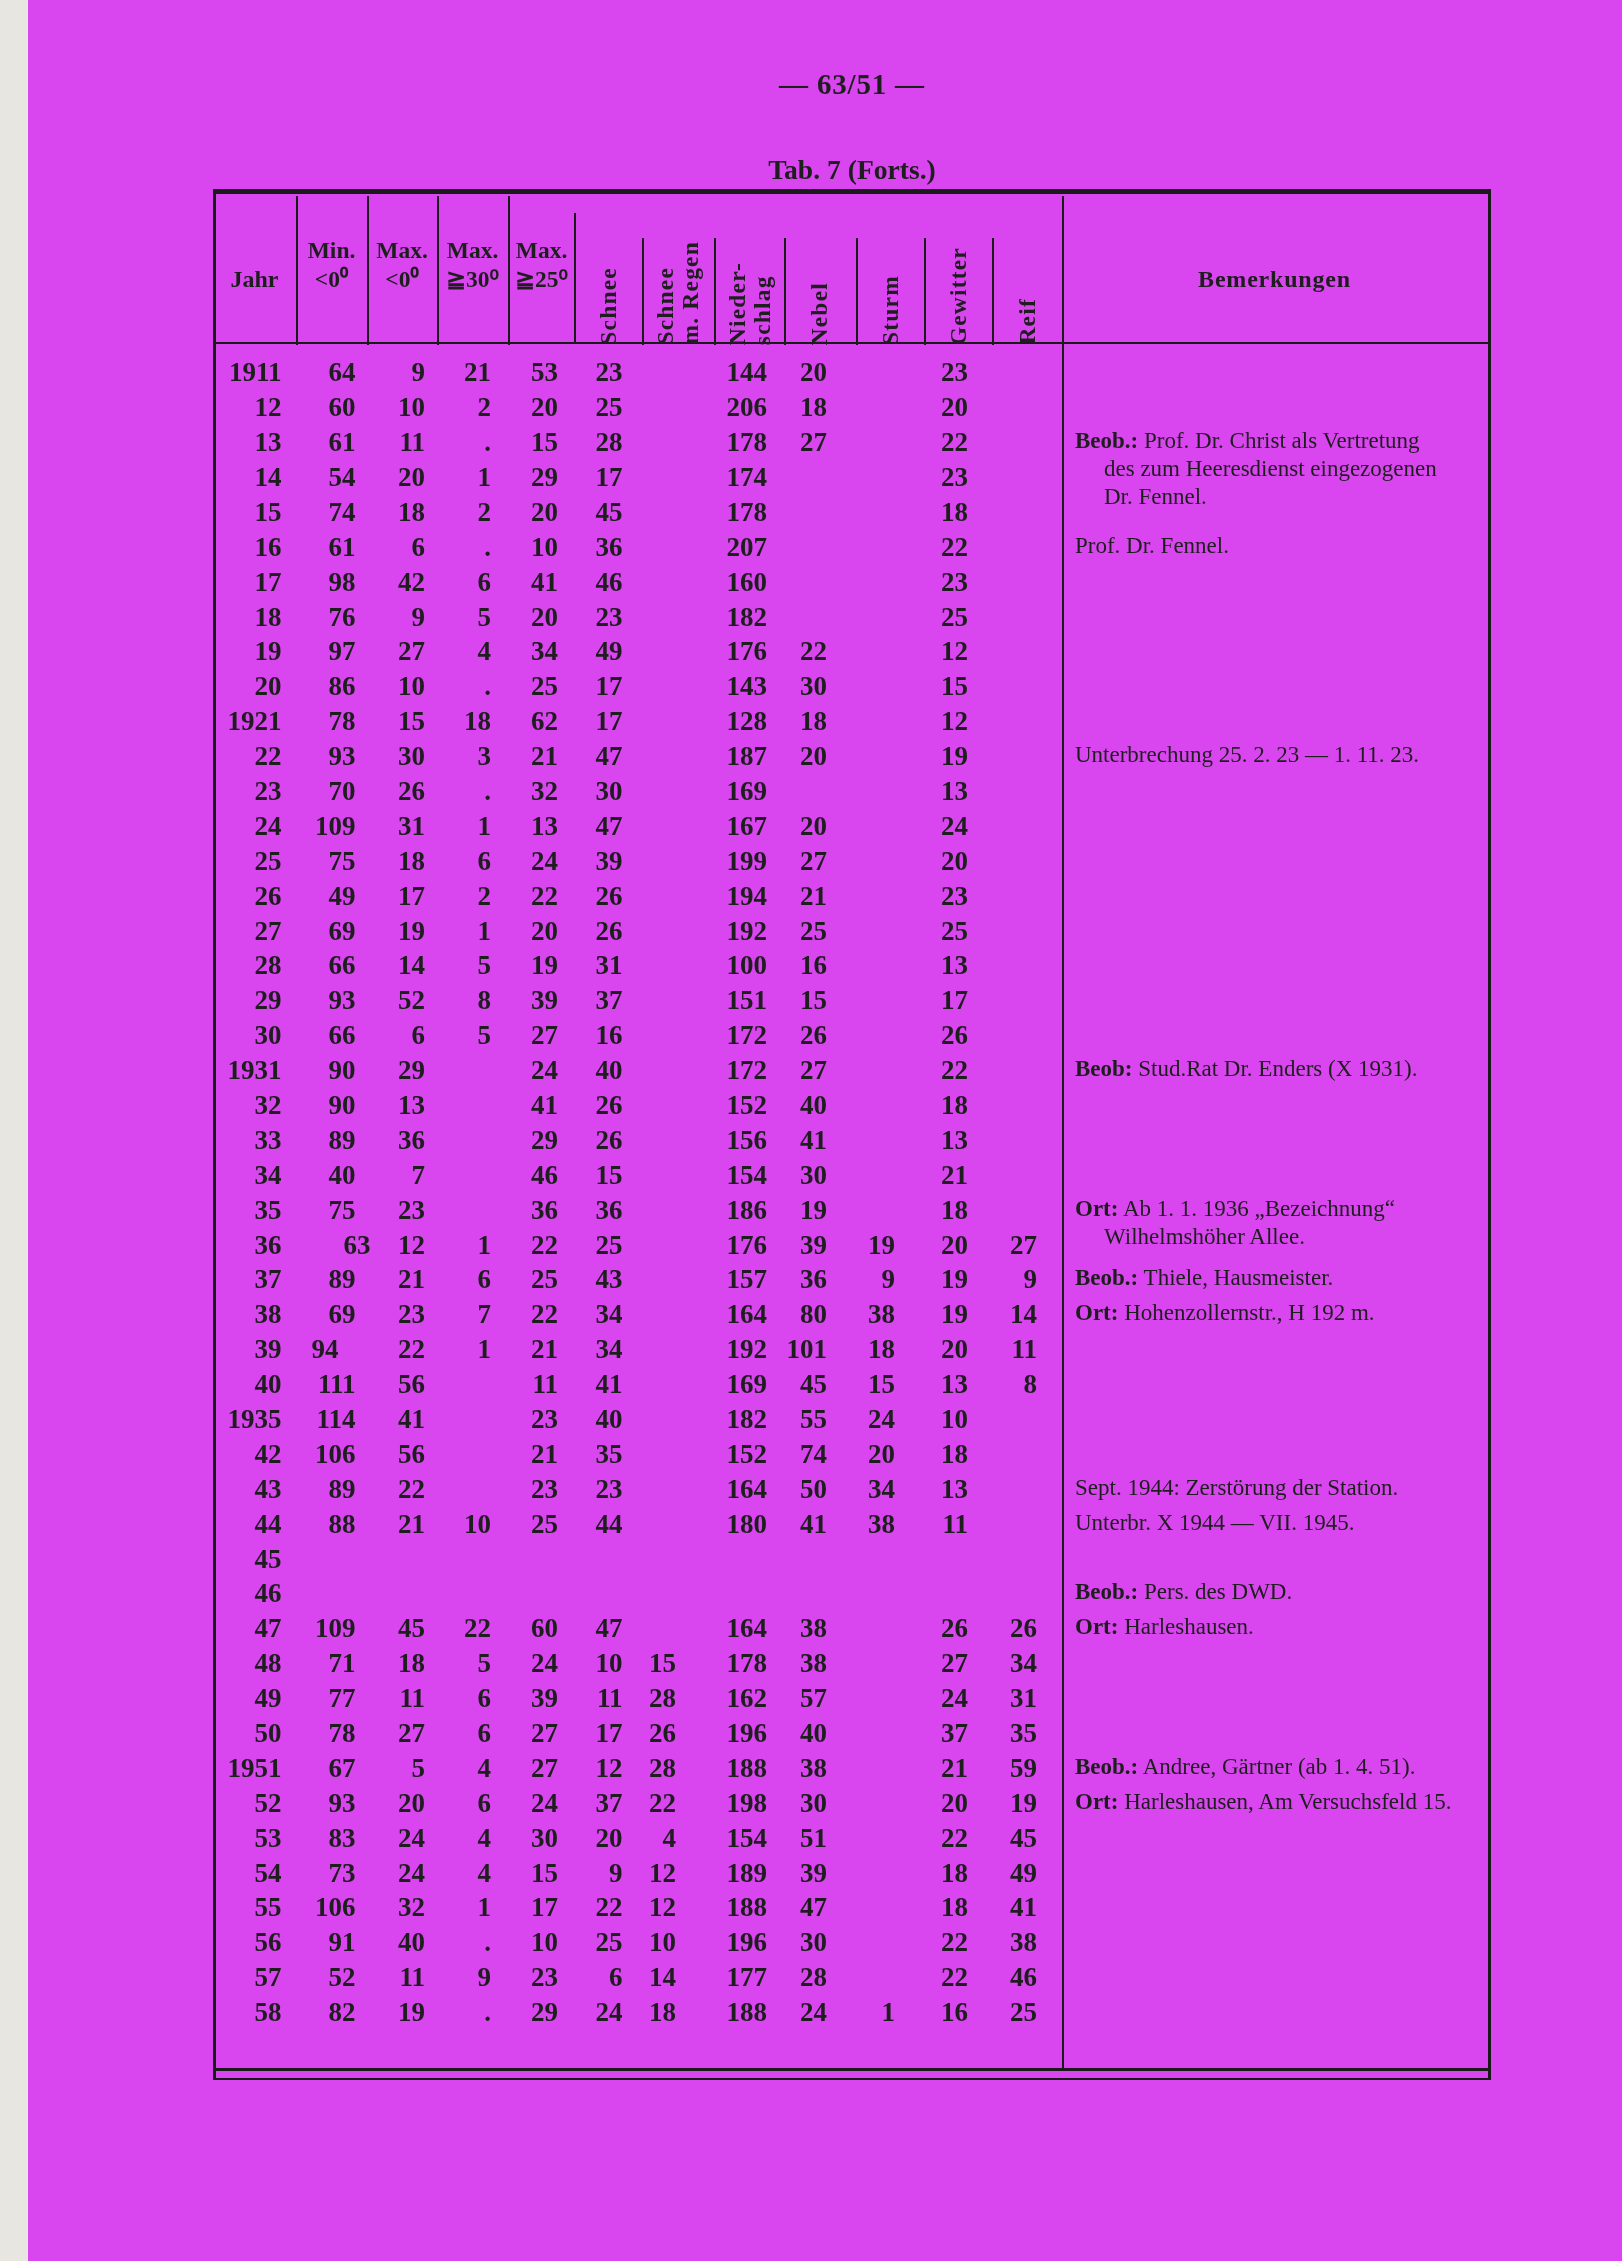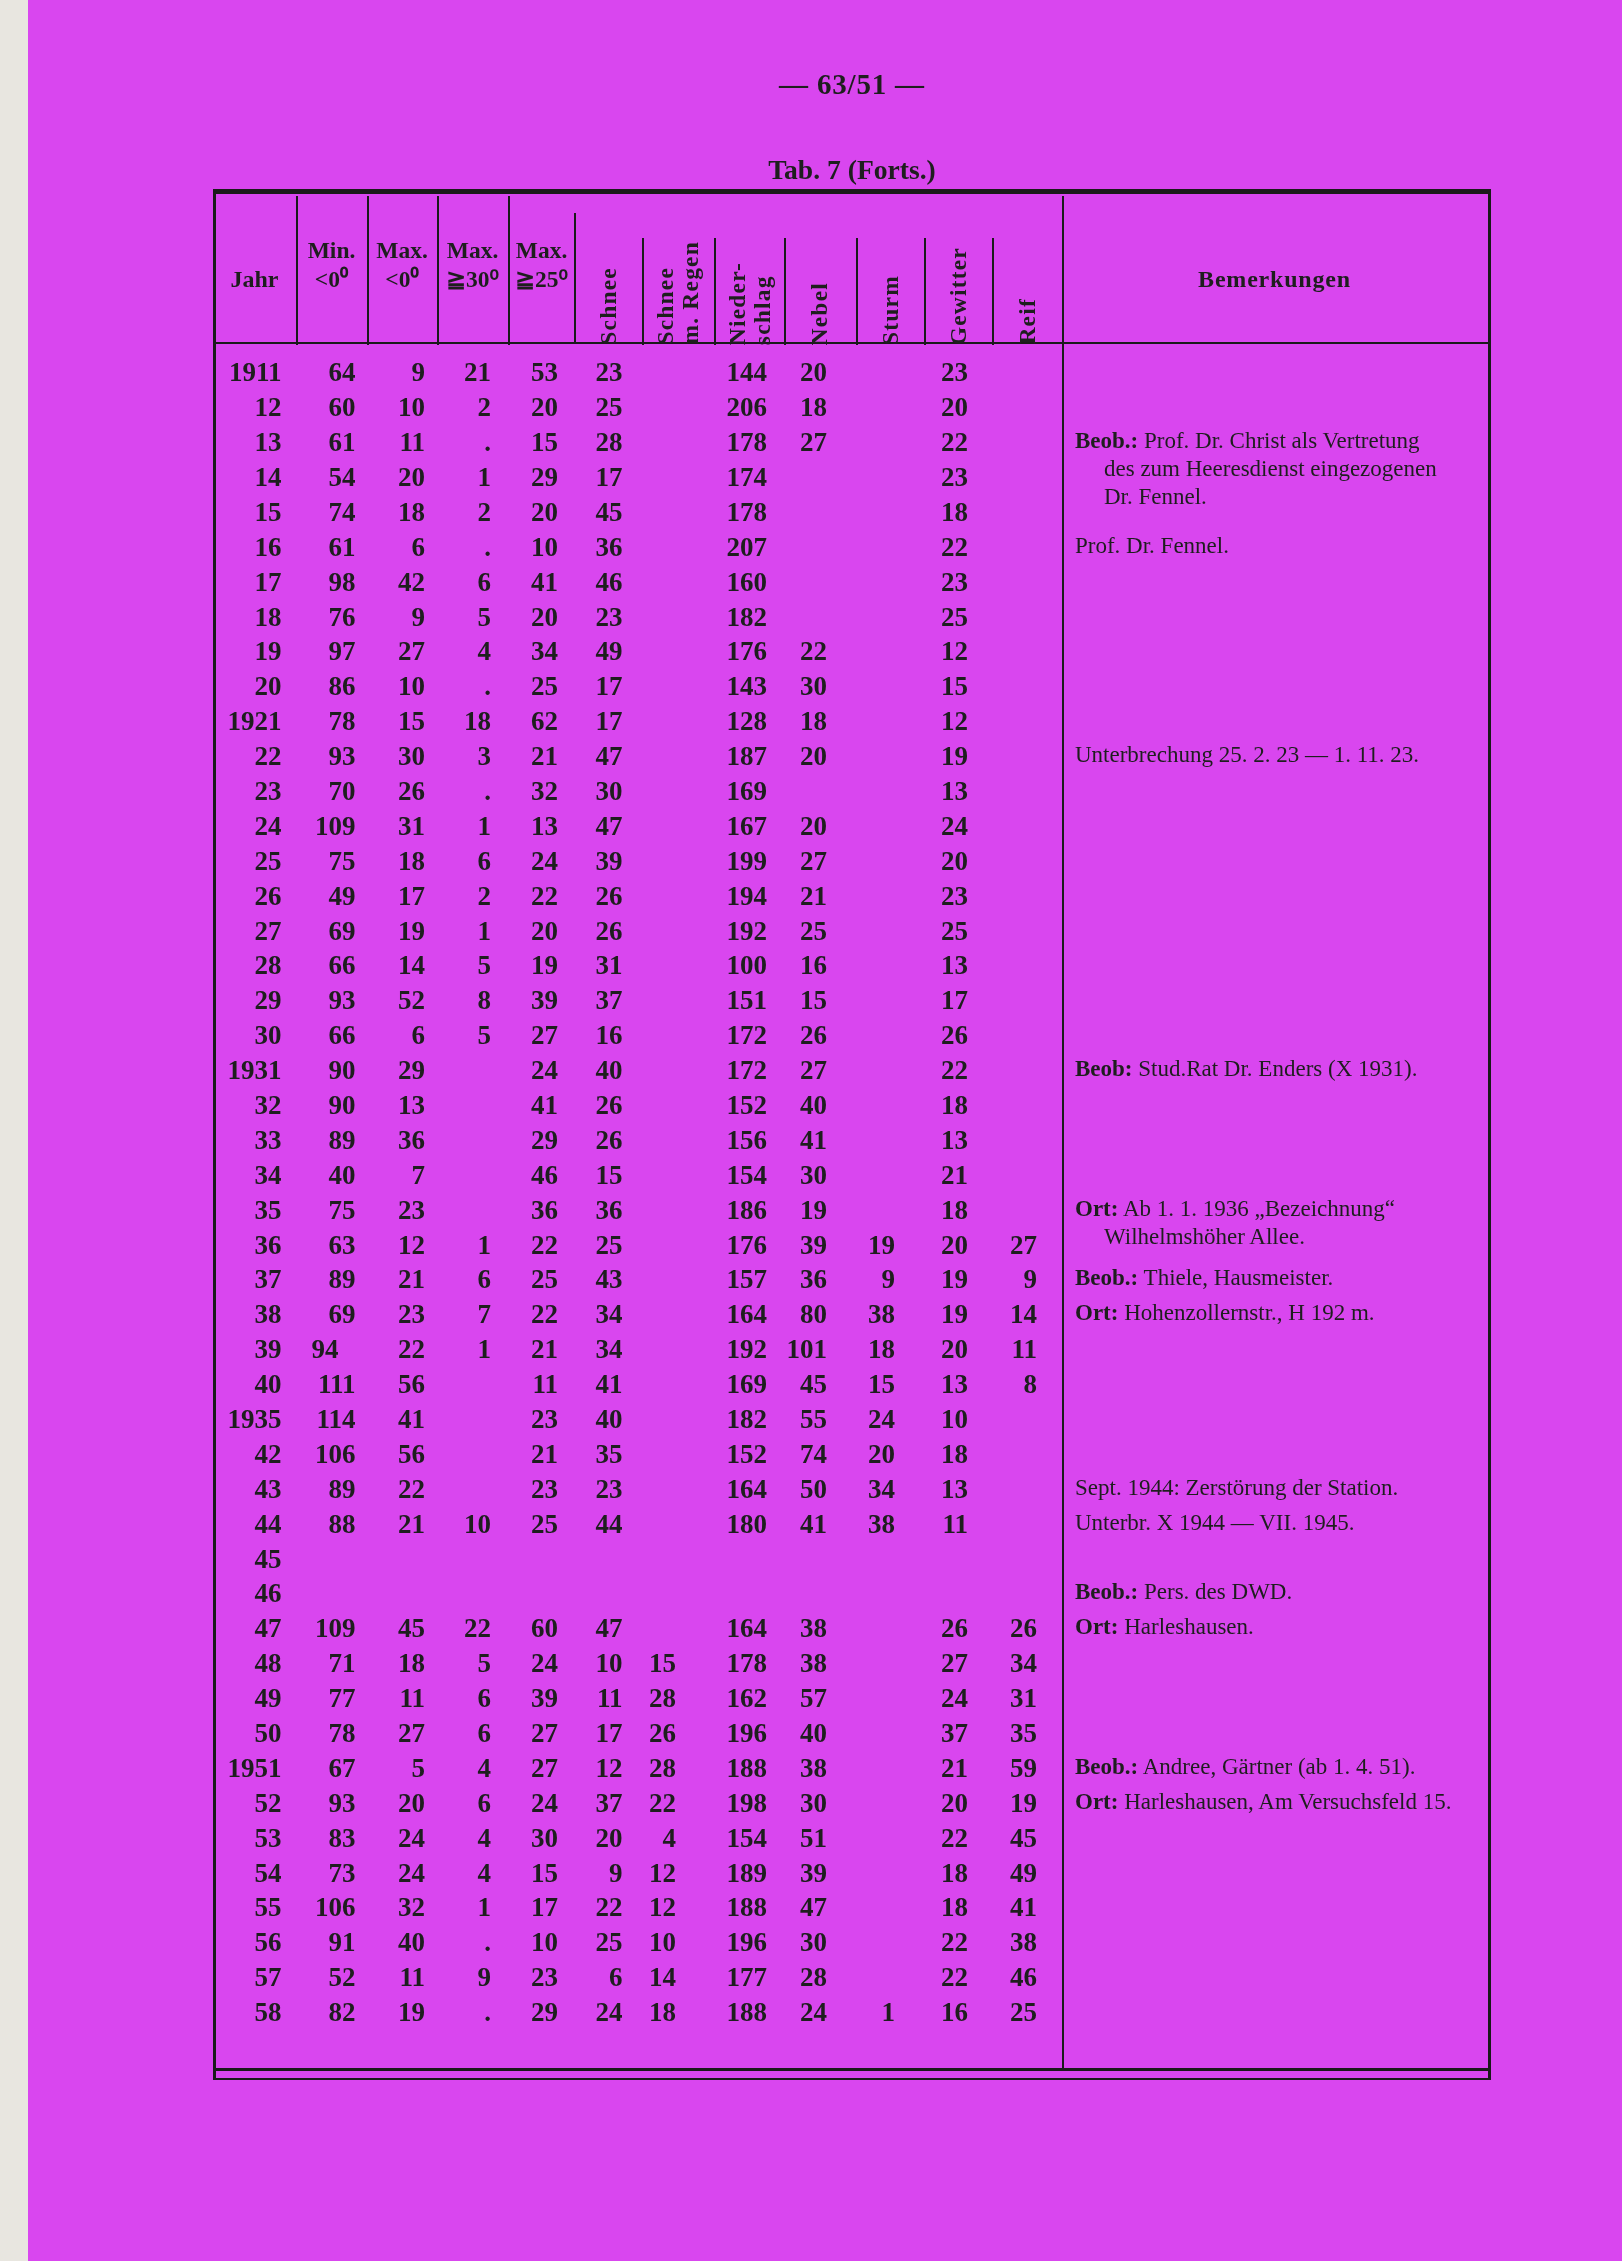--- a/index.html
+++ b/index.html
@@ -403,21 +403,21 @@
           <span class="cell" style="left: 295px; width: 67px; padding-right: 17px;">36</span>
           <span class="cell" style="left: 361px; width: 68px; padding-right: 19.5px;">36</span>
           <span class="cell" style="left: 501px; width: 71px; padding-right: 18px;">186</span>
           <span class="cell" style="left: 571px; width: 71px; padding-right: 28px;">19</span>
           <span class="cell" style="left: 711px; width: 68px; padding-right: 24px;">18</span>
           <div class="remark"><b>Ort:</b> Ab 1. 1. 1936 „Bezeichnung“
 Wilhelmshöher Allee.</div>
         </div>
         <div class="row" style="top: 1039px;">
           <span class="cell" style="left: 0px; width: 83px; padding-right: 14.6px;">36</span>
-          <span class="cell" style="left: 83px; width: 71px; padding-right: 11.4px;">63</span>
+          <span class="cell" style="left: 98px; width: 71px; padding-right: 11.4px;">63</span>
           <span class="cell" style="left: 154px; width: 70px; padding-right: 12px;">12</span>
           <span class="cell" style="left: 224px; width: 71px; padding-right: 17px;">1</span>
           <span class="cell" style="left: 295px; width: 67px; padding-right: 17px;">22</span>
           <span class="cell" style="left: 361px; width: 68px; padding-right: 19.5px;">25</span>
           <span class="cell" style="left: 501px; width: 71px; padding-right: 18px;">176</span>
           <span class="cell" style="left: 571px; width: 71px; padding-right: 28px;">39</span>
           <span class="cell" style="left: 643px; width: 68px; padding-right: 29px;">19</span>
           <span class="cell" style="left: 711px; width: 68px; padding-right: 24px;">20</span>
           <span class="cell" style="left: 779px; width: 71px; padding-right: 26px;">27</span>
         </div>

